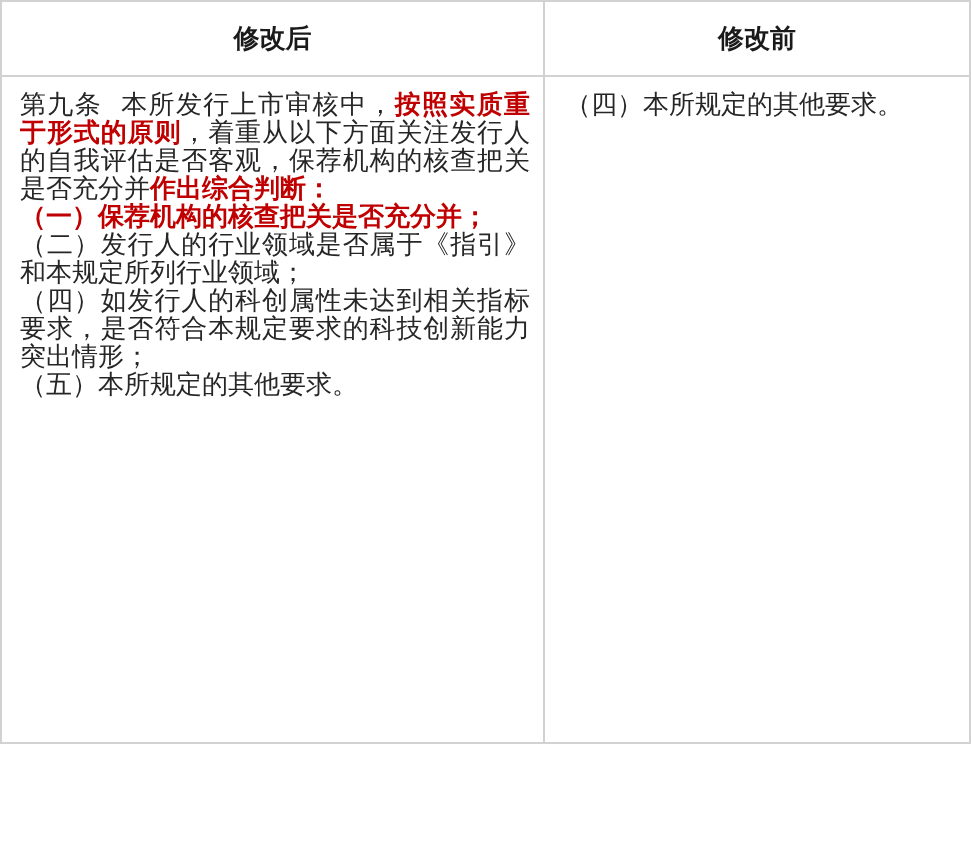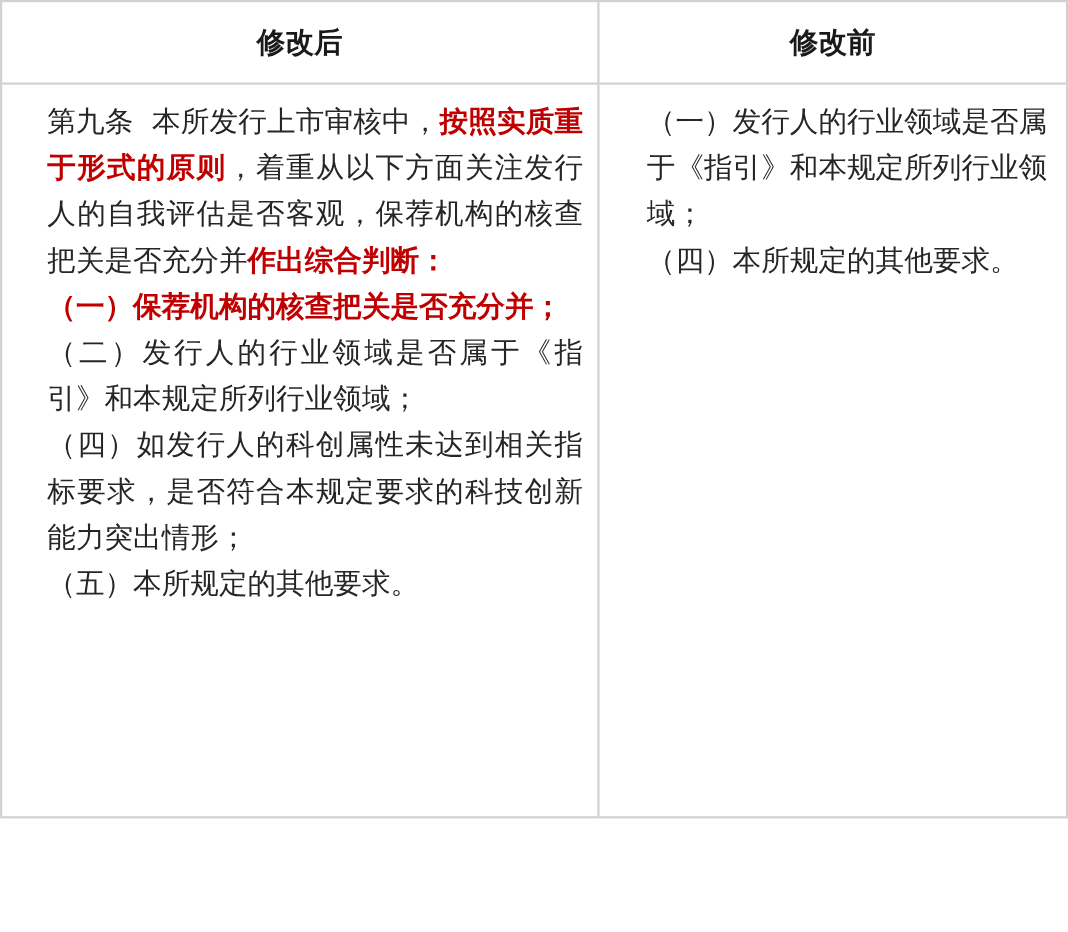--- a/index.html
+++ b/index.html
@@ -29,24 +29,23 @@
     color:#1a1a1a;
   }
   .head-cell.left, .body-cell.left{
     border-right:2px solid var(--border);
   }
   .body-cell{
     box-sizing:border-box;
     overflow:hidden;
     font-family:"DejaVu Serif","Liberation Serif",serif;
     font-size:26px;
-    line-height:42px;
+    line-height:28px;
     color:var(--text);
     text-align:justify;
-    margin-left:23px;
   }
   .body-cell.left{padding:13px 13px 13px 18px;}
   .body-cell.right{padding:13px 17px 13px 20px;}
   .body-cell p{
     margin:0;padding:0;
     white-space:pre-wrap;
   }
   .seg{display:inline;}
   .seg.em{
     color:var(--emphasis);
@@ -61,16 +60,15 @@
   <div class="head-cell left">修改后</div>
   <div class="head-cell right">修改前</div>
   <div class="body-cell left">
       <p><span class="seg">第九条  本所发行上市审核中，</span><span class="seg em">按照实质重于形式的原则</span><span class="seg">，着重从以下方面关注发行人的自我评估是否客观，保荐机构的核查把关是否充分并</span><span class="seg em">作出综合判断：</span></p>
       <p><span class="seg em">（一）保荐机构的核查把关是否充分并；</span></p>
       <p><span class="seg">（二）发行人的行业领域是否属于《指引》和本规定所列行业领域；</span></p>
       <p><span class="seg">（四）如发行人的科创属性未达到相关指标要求，是否符合本规定要求的科技创新能力突出情形；</span></p>
       <p><span class="seg">（五）本所规定的其他要求。</span></p>
     </div>
   <div class="body-cell right">
-      <p><span class="seg">（一）发行人的行业领域是否属于《指引》和本规定所列行业领域；</span></p>
       <p><span class="seg">（四）本所规定的其他要求。</span></p>
     </div>
 </div>
 
 </body></html>

